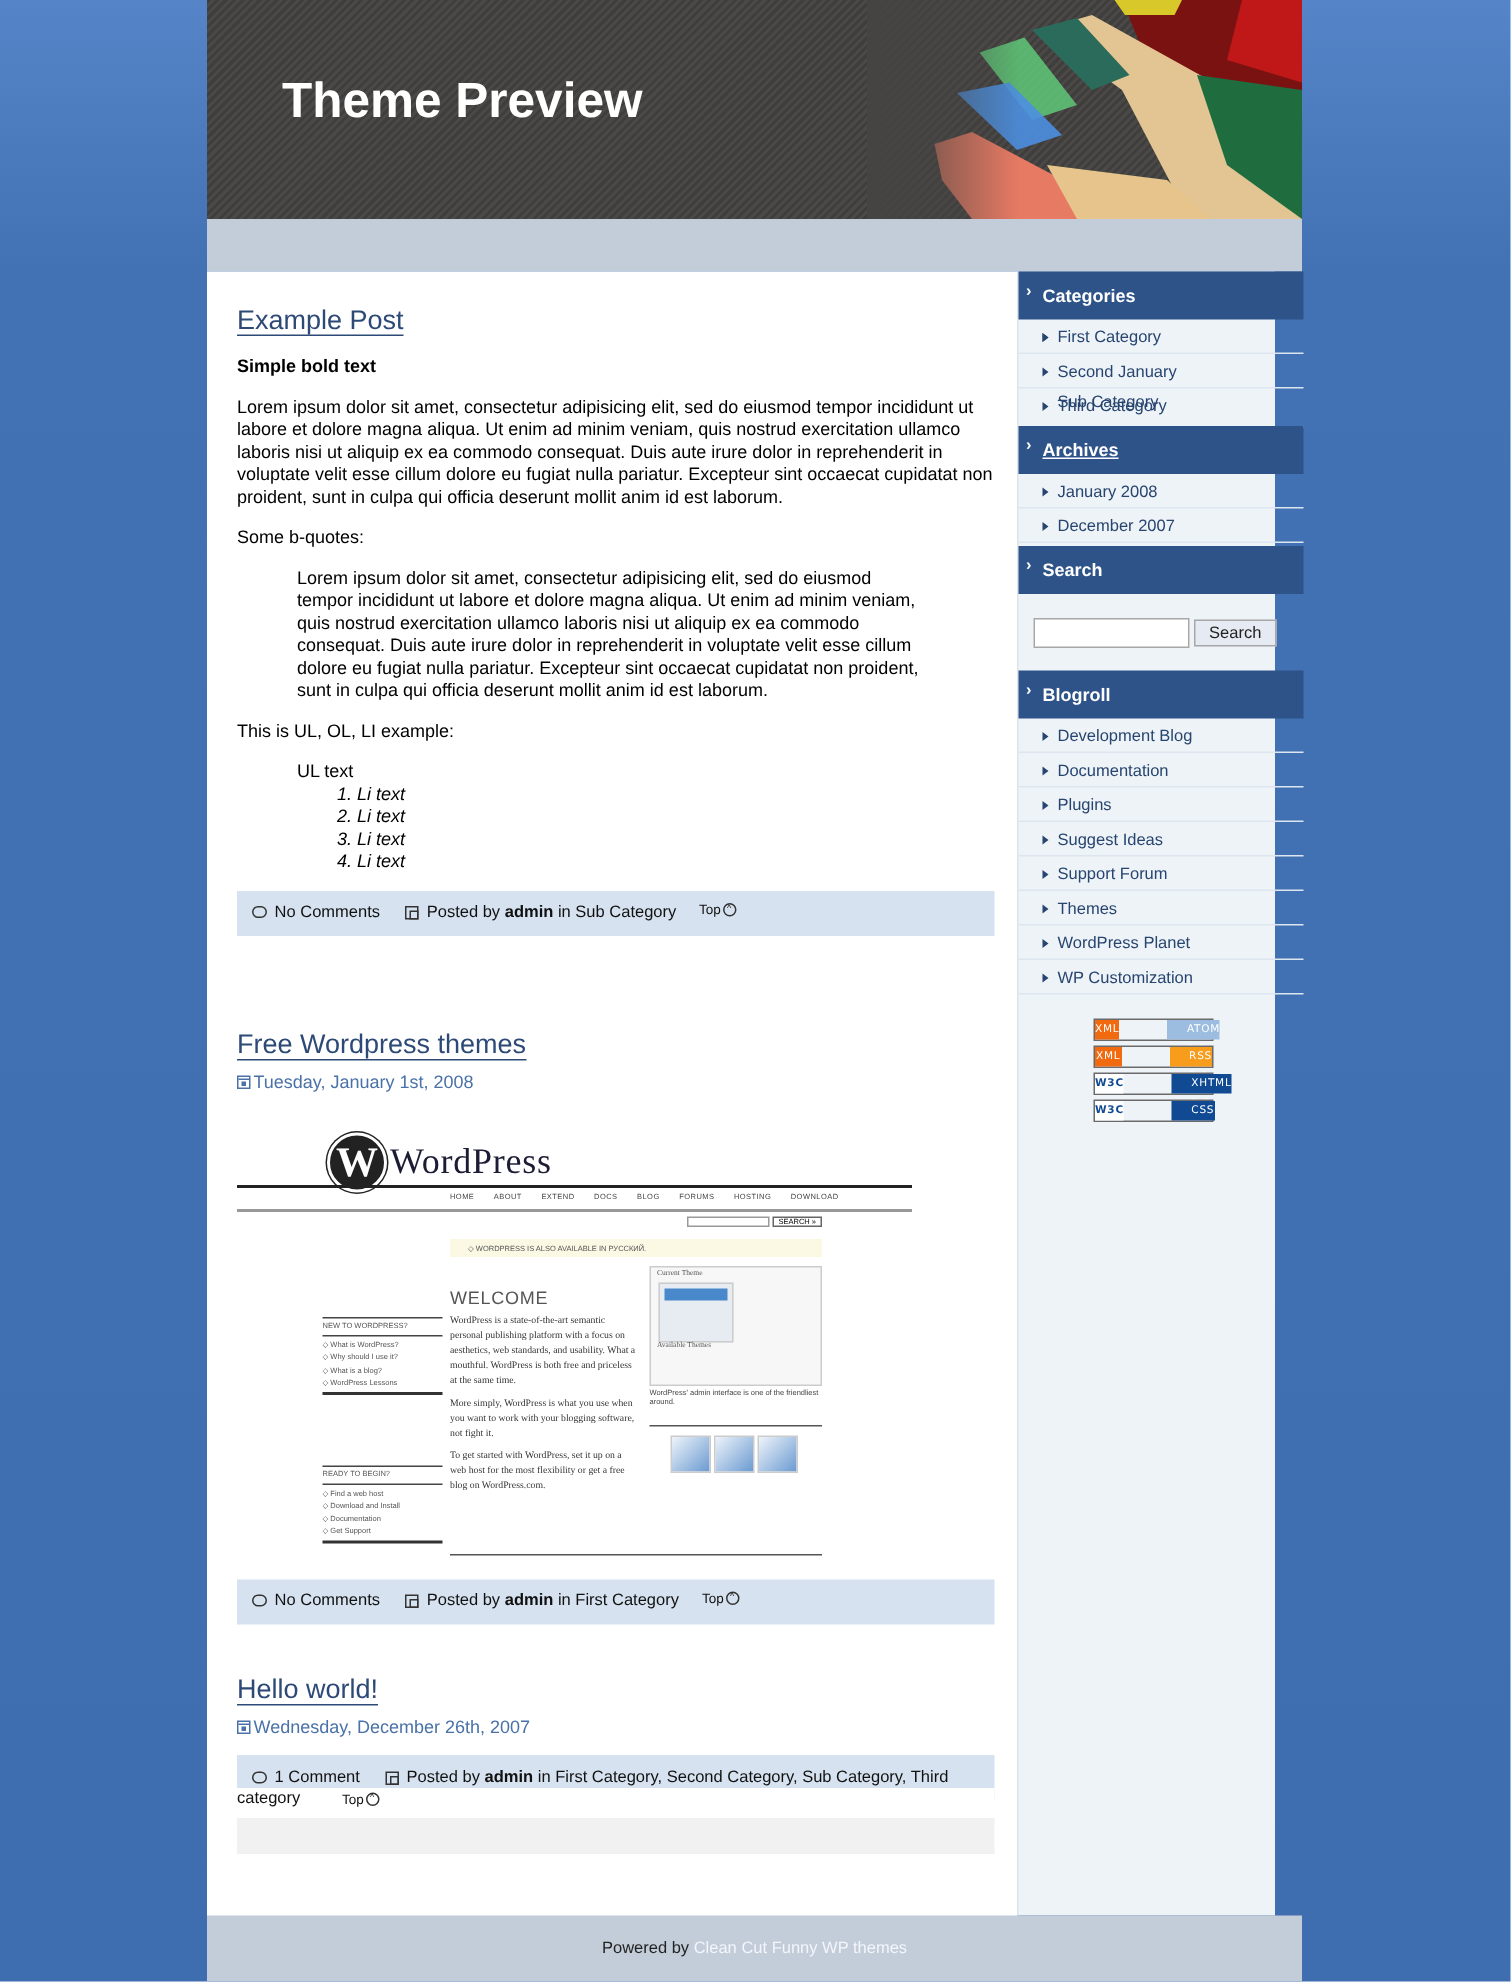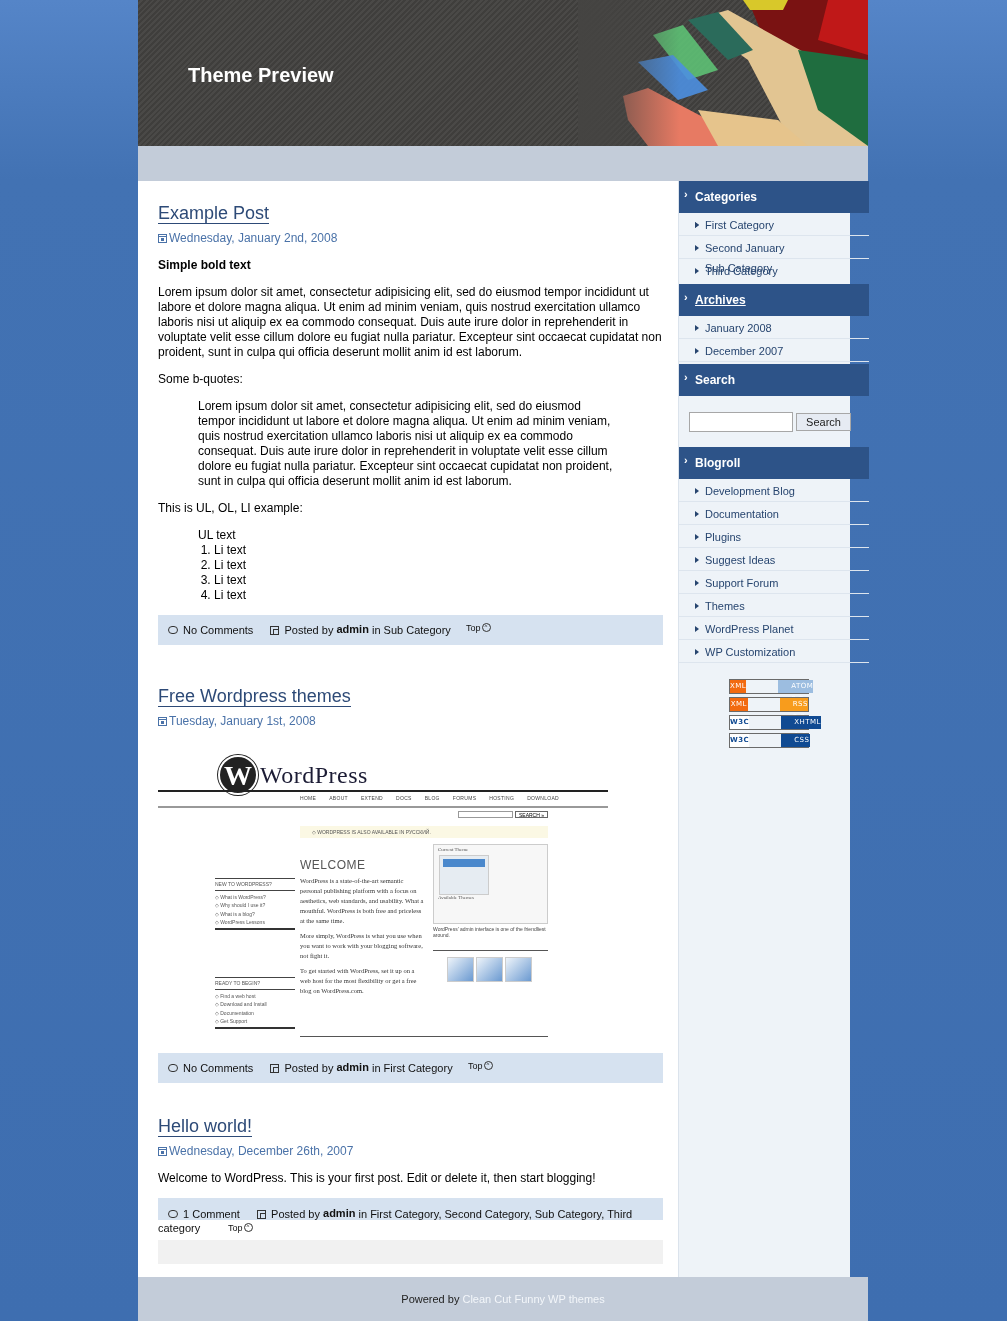--- a/index.html
+++ b/index.html
@@ -14,22 +14,22 @@
   #wrap {
     position: absolute; left: 138px; top: 0; width: 730px; height: 1321px;
   }
   
   #header {
     position: absolute; left: 0; top: 0; width: 730px; height: 146px;
     background: repeating-linear-gradient(135deg, #3f3e3c 0px, #3f3e3c 2px, #4a4947 2px, #4a4947 4px);
     overflow: hidden;
   }
   #header-title {
-    position: absolute; left: 50px; top: 64px;
-    color: #fff; font-size: 20px; font-weight: bold;
+    position: absolute; left: 50px; top: 48px;
+    color: #fff; font-size: 33px; font-weight: bold;
     font-family: "Liberation Sans", sans-serif;
   }
   .pencils { position: absolute; left: 440px; top: 0; width: 290px; height: 146px; }
   #subbar {
     position: absolute; left: 0; top: 146px; width: 730px; height: 35px;
     background: #c3ccd9;
   }
   #content {
     position: absolute; left: 0; top: 181px; width: 540px; height: 1116px;
     background: #fff;
@@ -56,21 +56,21 @@
   .cal-icon {
     display: inline-block; width: 9px; height: 9px; border: 1px solid #4a72a8;
     margin-right: 2px; position: relative;
   }
   .cal-icon::before { content: ""; position: absolute; left: 0; right: 0; top: 1px; height: 1px; background: #4a72a8; }
   .cal-icon::after { content: ""; position: absolute; left: 2px; width: 3px; top: 3px; height: 3px; background: #4a72a8; }
   .post p { line-height: 15px; margin-top: 12px; font-size: 12px; }
   .post blockquote { margin: 12px 0 0 40px; line-height: 15px; width: 420px; }
   .post ul { list-style: none; margin: 12px 0 0 40px; line-height: 15px; }
   .post ul .ol-label { padding-left: 40px; }
-  .post ol { margin: 0 0 0 56px; line-height: 15px; padding-left: 0; }
+  .post ol { margin: 0 0 0 80px; line-height: 15px; padding-left: 0; font-style: italic; }
   .post ol li { padding-left: 0; }
   .meta {
     background: #d6e2f0; height: 30px; margin-top: 10px; padding: 8px 10px 0;
     font-size: 11px; color: #111; position: relative;
   }
   .meta span { vertical-align: middle; }
   .meta b { font-weight: bold; }
   .comment-icon, .post-icon, .top-icon { display: inline-block; vertical-align: middle; font-size: 10px; }
   .comment-icon { width: 10px; height: 8px; border: 1px solid #333; border-radius: 4px; margin-right: 2px; position: relative; }
   .post-icon { width: 9px; height: 9px; border: 1px solid #333; margin: 0 2px 0 14px; position: relative; }
@@ -158,24 +158,20 @@
       <rect x="0" y="0" width="290" height="146" fill="url(#fade)"></rect>
     </svg>
   </div>
 
   <div id="subbar"></div>
 
   <div id="content">
 
     <div class="post" style="top:22px;">
       <a class="post-title">Example Post</a>
-      <div class="post-date">
-        <span class="cal-icon"></span>
-        <span>Wednesday, January 2nd, 2008</span>
-      </div>
       <p style="margin-top:13px;"><b>Simple bold text</b></p>
       <p>Lorem ipsum dolor sit amet, consectetur adipisicing elit, sed do eiusmod tempor incididunt ut labore et dolore magna aliqua. Ut enim ad minim veniam, quis nostrud exercitation ullamco laboris nisi ut aliquip ex ea commodo consequat. Duis aute irure dolor in reprehenderit in voluptate velit esse cillum dolore eu fugiat nulla pariatur. Excepteur sint occaecat cupidatat non proident, sunt in culpa qui officia deserunt mollit anim id est laborum.</p>
       <p>Some b-quotes:</p>
       <blockquote>Lorem ipsum dolor sit amet, consectetur adipisicing elit, sed do eiusmod tempor incididunt ut labore et dolore magna aliqua. Ut enim ad minim veniam, quis nostrud exercitation ullamco laboris nisi ut aliquip ex ea commodo consequat. Duis aute irure dolor in reprehenderit in voluptate velit esse cillum dolore eu fugiat nulla pariatur. Excepteur sint occaecat cupidatat non proident, sunt in culpa qui officia deserunt mollit anim id est laborum.</blockquote>
       <p>This is UL, OL, LI example:</p>
       <ul>
         <li>UL text</li>
       </ul>
       <ol>
         <li>Li text</li>
@@ -270,21 +266,20 @@
         </span>
       </div>
     </div>
 
     <div class="post" style="top:935px;">
       <a class="post-title">Hello world!</a>
       <div class="post-date">
         <span class="cal-icon"></span>
         <span>Wednesday, December 26th, 2007</span>
       </div>
-      <p style="margin-top:13px;">Welcome to WordPress. This is your first post. Edit or delete it, then start blogging!</p>
       <div class="meta" style="margin-top:12px; height:30px; padding:8px 10px 0; line-height:14px;">
         <span class="comment-icon"></span>
         <span>1 Comment</span>
         <span class="post-icon"></span>
         <span>Posted by</span>
         <b>admin</b>
         <span>in</span>
         <span>First Category, Second Category, Sub Category, Third</span>
         <div style="position:absolute; left:0; top:22px; background:#fff; width:100%; height:14px; font-size:11px;">
           <span>category</span>

